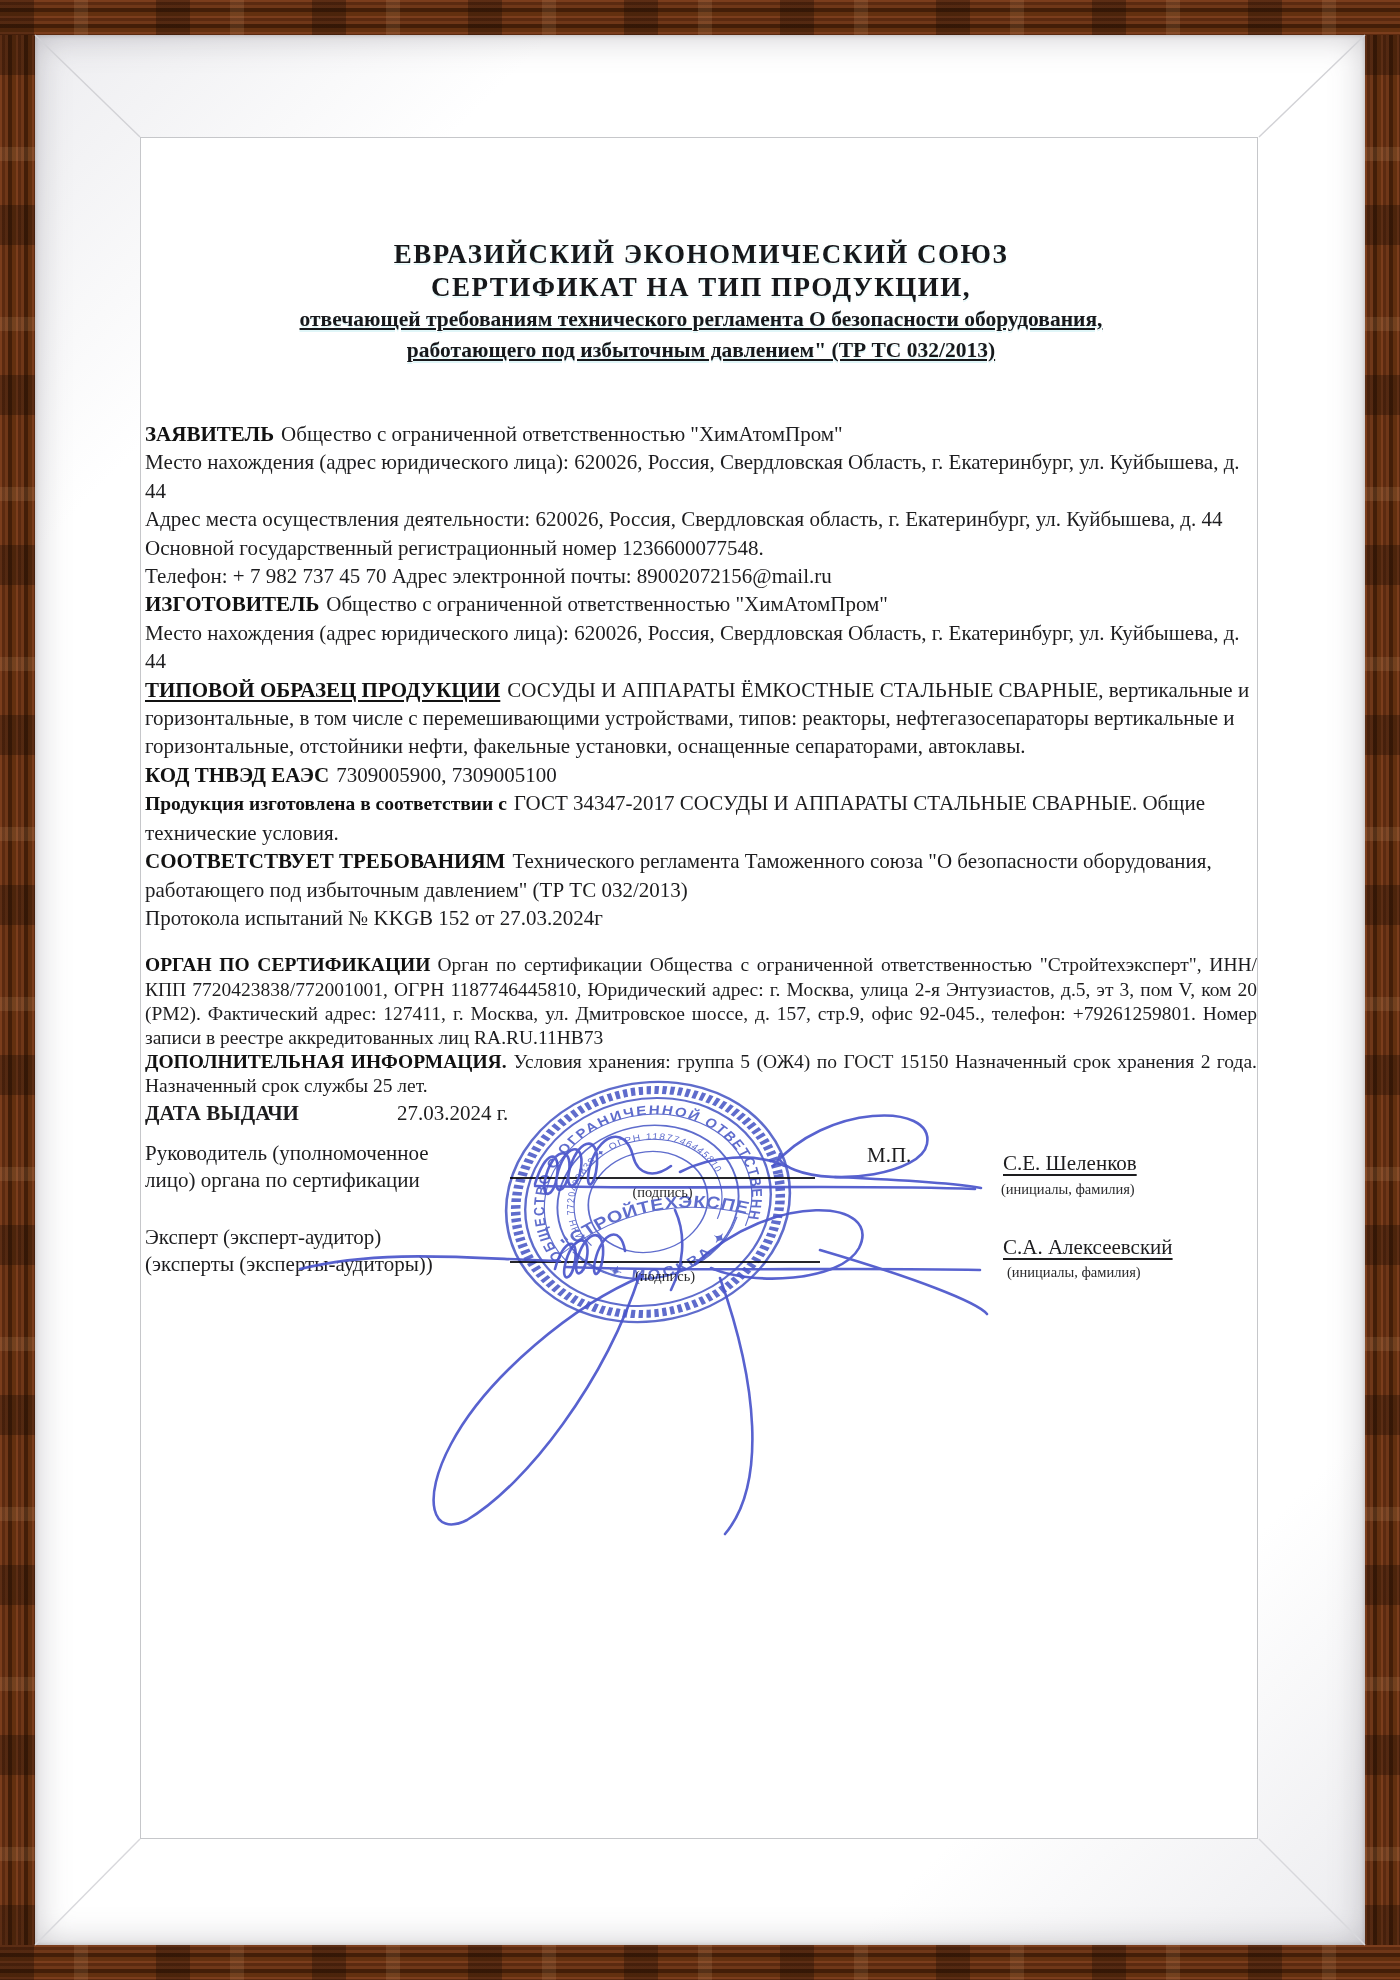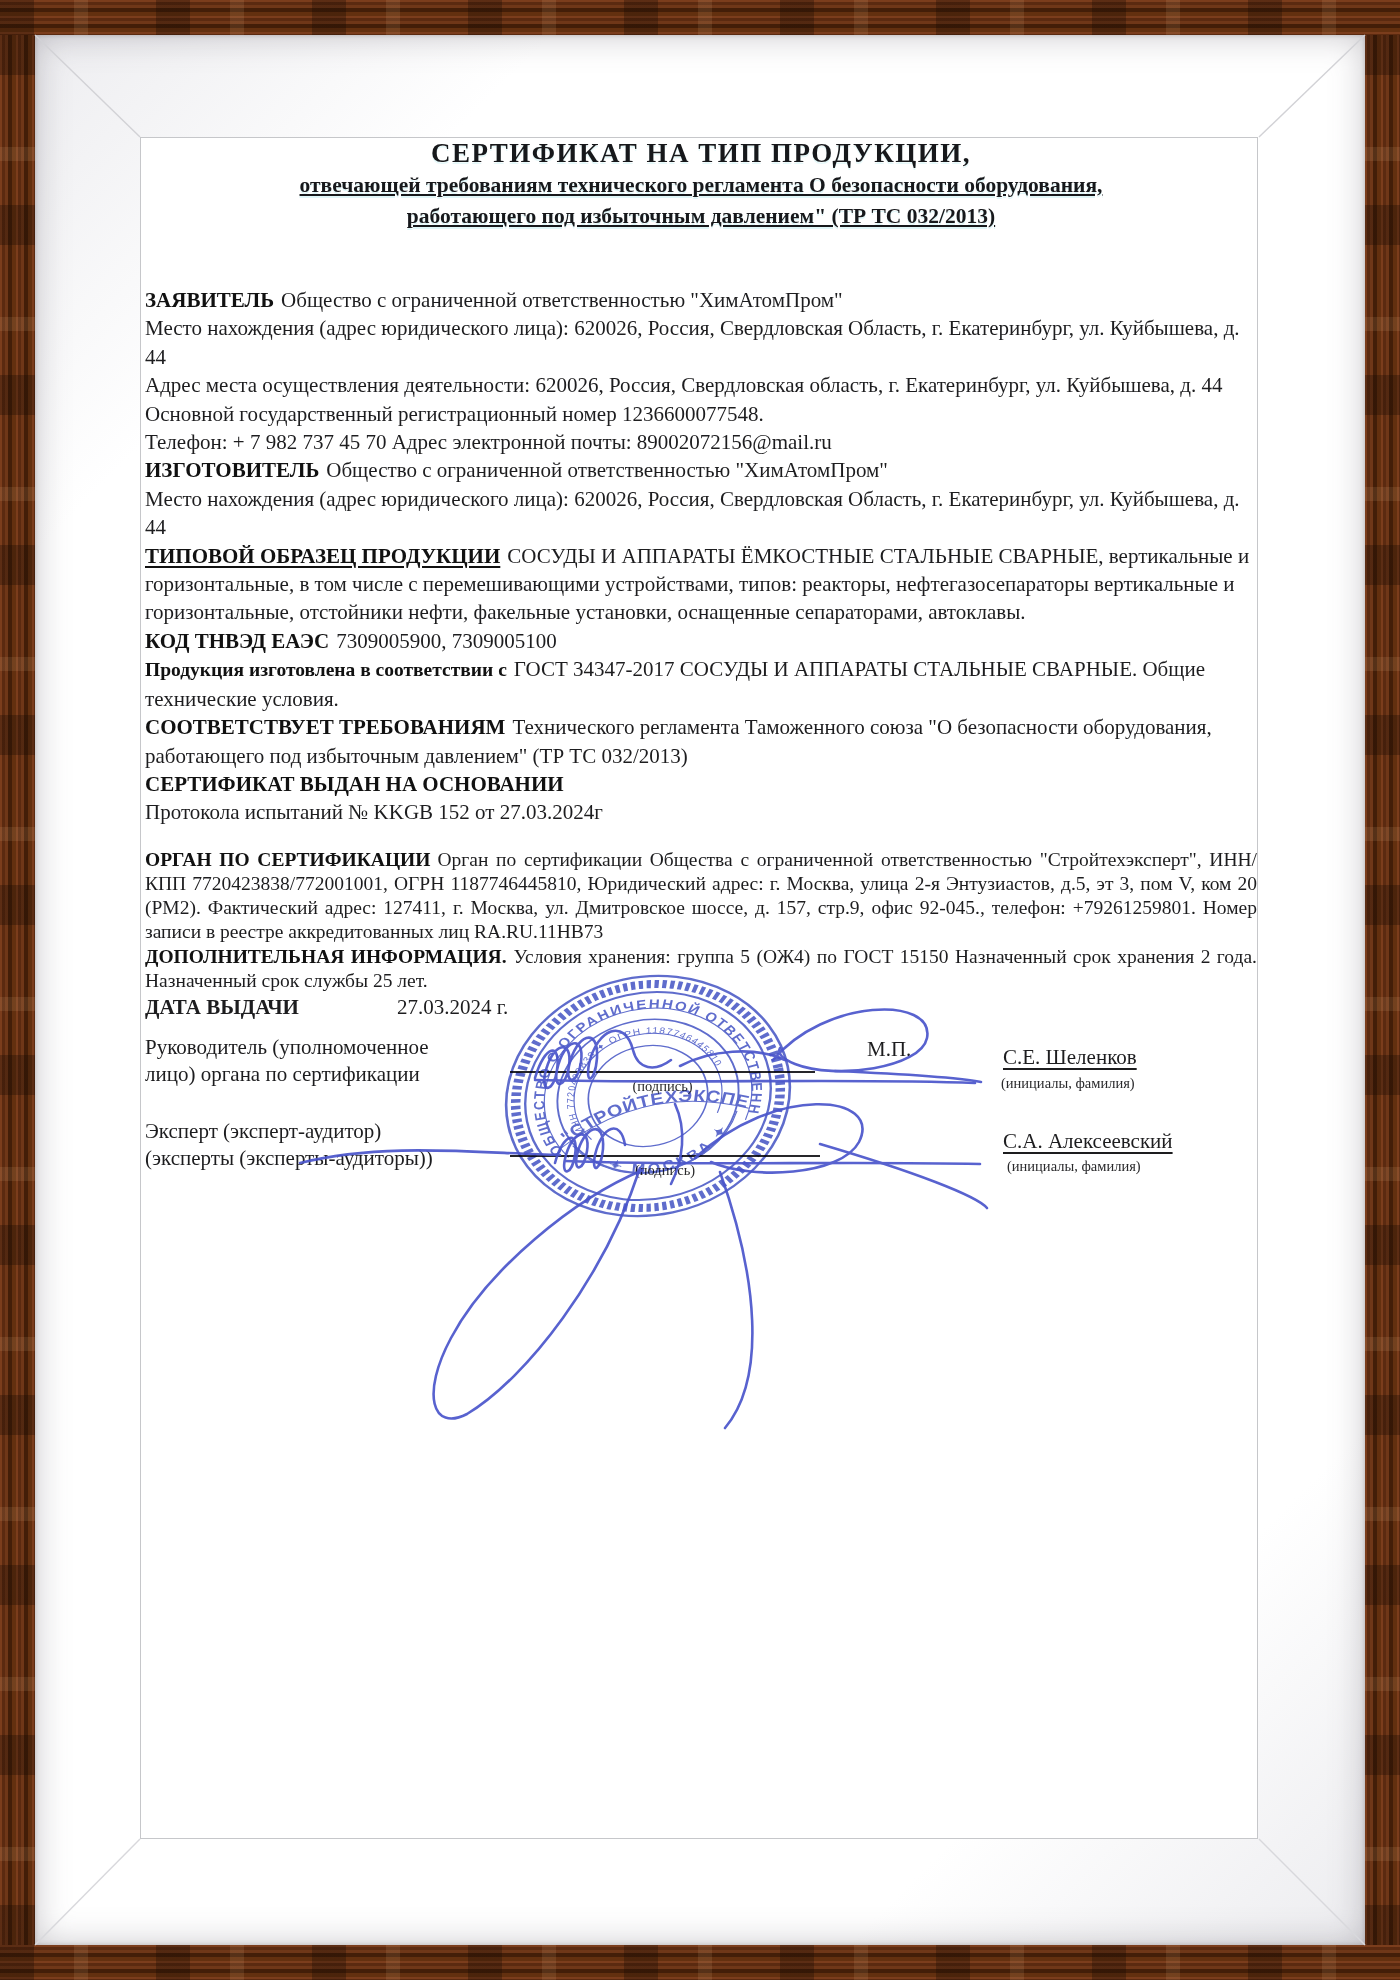--- a/index.html
+++ b/index.html
@@ -68,41 +68,41 @@
     <line x1="35" y1="35" x2="140" y2="137" stroke="#d2d2d6" stroke-width="1.4"></line>
     <line x1="1365" y1="35" x2="1259" y2="137" stroke="#d2d2d6" stroke-width="1.4"></line>
     <line x1="35" y1="1945" x2="140" y2="1839" stroke="#d8d8dc" stroke-width="1.4"></line>
     <line x1="1365" y1="1945" x2="1259" y2="1839" stroke="#d8d8dc" stroke-width="1.4"></line>
   </svg>
 
   <div class="paper"></div>
 
   <div class="content">
 
+    <p class="t t-org">ЕВРАЗИЙСКИЙ ЭКОНОМИЧЕСКИЙ СОЮЗ</p>
     <p class="t t-type">СЕРТИФИКАТ НА ТИП ПРОДУКЦИИ,</p>
     <p class="t t-sub">отвечающей требованиям технического регламента О безопасности оборудования,</p>
     <p class="t t-sub">работающего под избыточным давлением" (ТР ТС 032/2013)</p>
 
     <div class="body">
       <p><b class="lbl sp">ЗАЯВИТЕЛЬ</b><span>Общество с ограниченной ответственностью "ХимАтомПром"</span></p>
       <p>Место нахождения (адрес юридического лица): 620026, Россия, Свердловская Область, г. Екатеринбург, ул. Куйбышева, д. 44</p>
       <p>Адрес места осуществления деятельности: 620026, Россия, Свердловская область, г. Екатеринбург, ул. Куйбышева, д. 44</p>
       <p>Основной государственный регистрационный номер 1236600077548.</p>
       <p>Телефон: + 7 982 737 45 70 Адрес электронной почты: 89002072156@mail.ru</p>
 
       <p><b class="lbl sp">ИЗГОТОВИТЕЛЬ</b><span>Общество с ограниченной ответственностью "ХимАтомПром"</span></p>
       <p>Место нахождения (адрес юридического лица): 620026, Россия, Свердловская Область, г. Екатеринбург, ул. Куйбышева, д. 44</p>
 
       <p><b class="lbl u sp">ТИПОВОЙ ОБРАЗЕЦ ПРОДУКЦИИ</b><span>СОСУДЫ И АППАРАТЫ ЁМКОСТНЫЕ СТАЛЬНЫЕ СВАРНЫЕ, вертикальные и горизонтальные, в том числе с перемешивающими устройствами, типов: реакторы, нефтегазосепараторы вертикальные и горизонтальные, отстойники нефти, факельные установки, оснащенные сепараторами, автоклавы.</span></p>
       <p><b class="lbl sp">КОД ТНВЭД ЕАЭС</b><span>7309005900, 7309005100</span></p>
       <p><b class="lbl sp" style="font-size:19.5px">Продукция изготовлена в соответствии с</b><span>ГОСТ 34347-2017 СОСУДЫ И АППАРАТЫ СТАЛЬНЫЕ СВАРНЫЕ. Общие технические условия.</span></p>
 
       <p><b class="lbl sp">СООТВЕТСТВУЕТ ТРЕБОВАНИЯМ</b><span>Технического регламента Таможенного союза "О безопасности оборудования, работающего под избыточным давлением" (ТР ТС 032/2013)</span></p>
 
-      <p><b class="lbl">СЕРТИФИКАТ ВЫДАН НА ОСНОВАНИИ</b></p>
       <p>Протокола испытаний № KKGB 152 от 27.03.2024г</p>
 
       <p class="tight gap-top"><b class="lbl sp">ОРГАН ПО СЕРТИФИКАЦИИ</b><span>Орган по сертификации Общества с ограниченной ответственностью "Стройтехэксперт", ИНН/КПП 7720423838/772001001, ОГРН 1187746445810, Юридический адрес: г. Москва, улица 2-я Энтузиастов, д.5, эт 3, пом V, ком 20 (РМ2). Фактический адрес: 127411, г. Москва, ул. Дмитровское шоссе, д. 157, стр.9, офис 92-045., телефон: +79261259801.  Номер записи в реестре аккредитованных лиц RA.RU.11HB73</span></p>
       <p class="tight"><b class="lbl sp">ДОПОЛНИТЕЛЬНАЯ ИНФОРМАЦИЯ.</b><span>Условия хранения: группа 5 (ОЖ4) по ГОСТ 15150 Назначенный срок хранения 2 года. Назначенный срок службы 25 лет.</span></p>
 
       <p class="date-row"><b>ДАТА ВЫДАЧИ</b><span>27.03.2024 г.</span></p>
     </div>
 
     <div class="sig-area">
       <p class="abs" style="left:0;top:4px;">Руководитель (уполномоченное</p>

